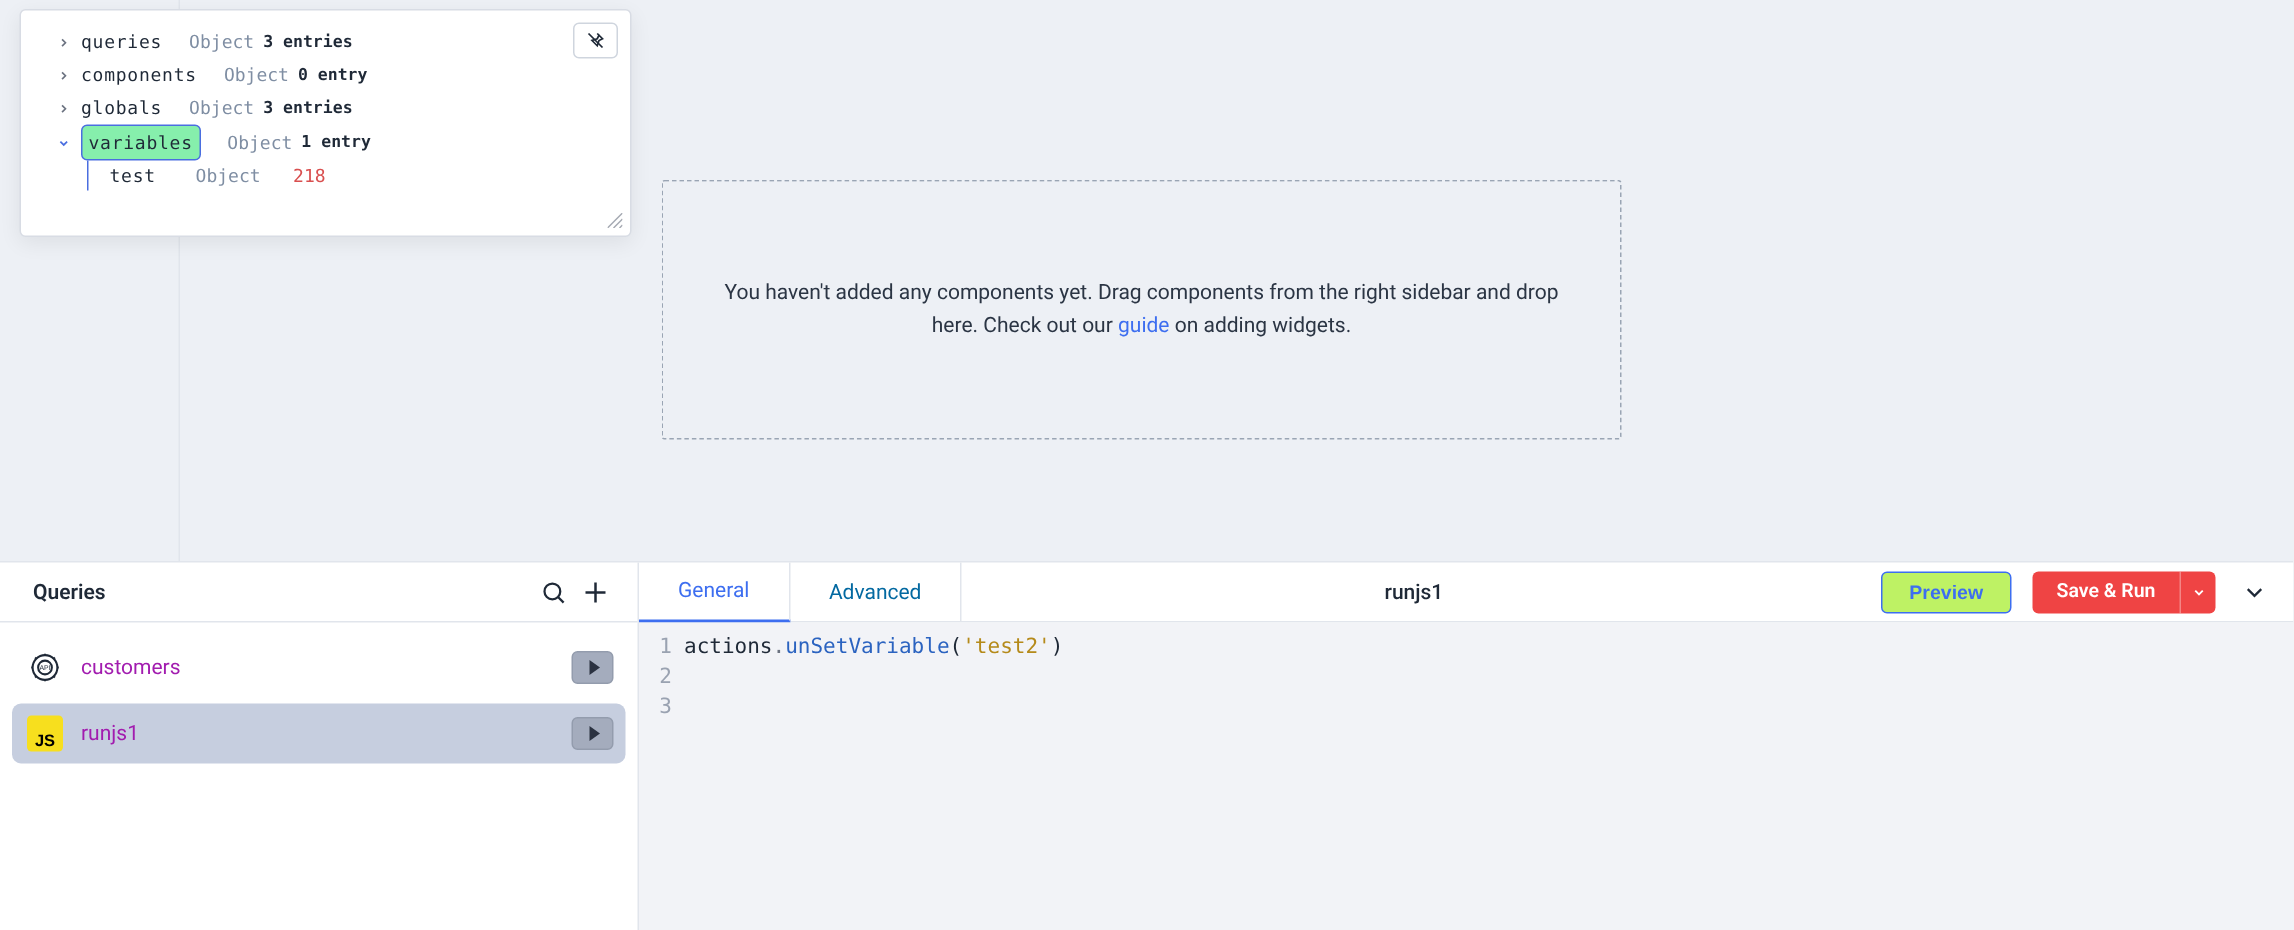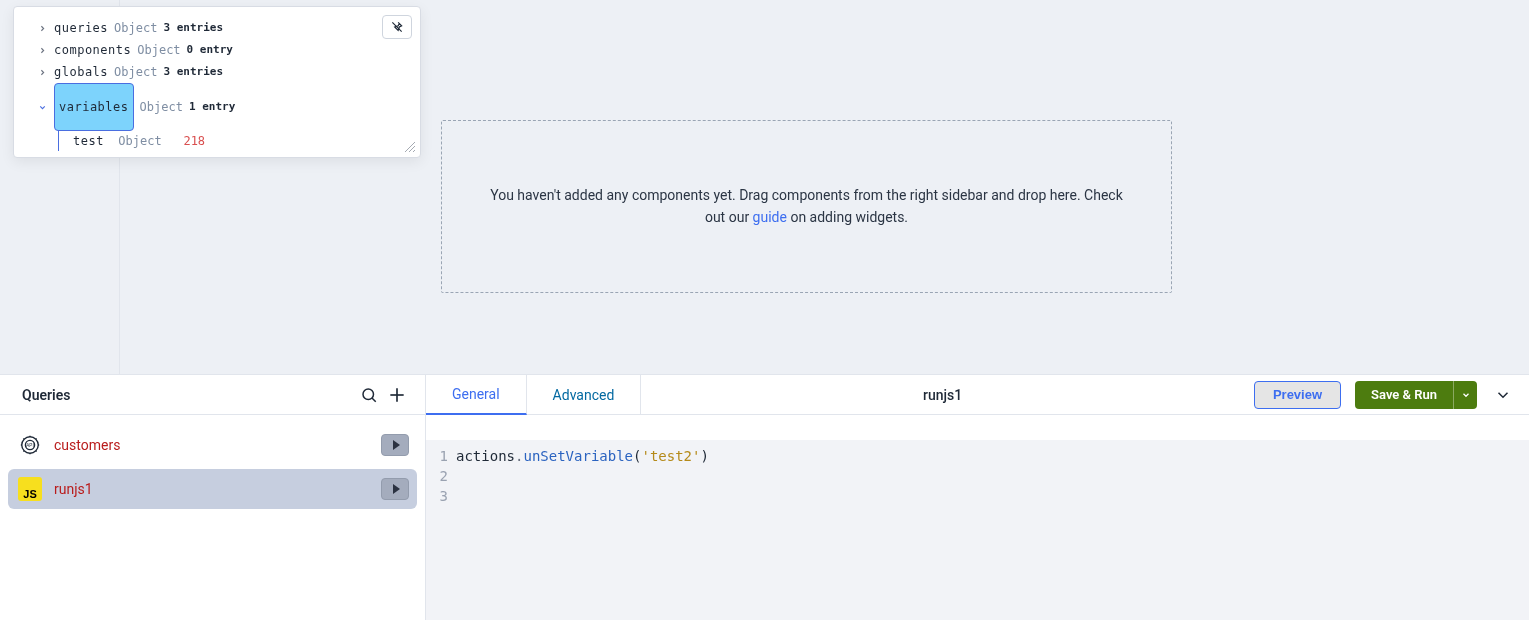--- a/index.html
+++ b/index.html
@@ -57,27 +57,27 @@
     white-space: nowrap;
   }
   .tree-chevron {
     width: 10px;
     color: #6b7280;
     text-align: center;
     font-size: 10px;
     user-select: none;
   }
   .tree-key { color:#1f2937; letter-spacing: .5px; }
-  .tree-type { color:#7f8ea3; }
+  .tree-type { color:#7f8ea3;margin-left:12px; }
   .tree-count { color:#1f2937; font-weight: 600; font-size: 11px;}
   .tree-row.highlighted .tree-key {
     border: 1px solid #4a6ee0;
     border-radius: 4px;
-    padding: 12px 4px;
-    background: #7dd3fc;
+    padding: 0 4px;
+    background: #86efac;
     color:#1f2937;
   }
   .tree-child {
     margin-left: 20px;
     border-left: 1px solid #4a6ee0;
     padding-left: 14px;
     line-height: 20px;
   }
   .tree-val-num { color:#d94f4f; }
   .resize-handle {
@@ -95,21 +95,21 @@
     position:absolute;
     top:0; left:119px;
     width:1px; height:374px;
     background:#e1e5ec;
   }
 
   
   .drop-zone {
     position:absolute;
     top:120px; left:441px;
-    width:731px; height:173px;
+    width:640px; height:173px;
     border:1px dashed #9aa5b4;
     border-radius:2px;
     background:#edf0f5;
     display:flex;
     align-items:center;
     justify-content:center;
     text-align:center;
     padding:20px 40px;
     font-size:14px;
     color:#2b3544;
@@ -157,21 +157,21 @@
     display:flex; align-items:center;
     height:40px;
     border-radius:6px;
     padding:0 8px 0 10px;
     gap:12px;
     margin:4px 2px;
     cursor:pointer;
   }
   .q-item.active { background:#c6cedf; }
   .q-item .icon-slot { width:24px; height:24px; display:flex;align-items:center;justify-content:center; }
-  .q-item .q-name { flex:1; font-size:14px; color:#b91c1c; }
+  .q-item .q-name { flex:1; font-size:14px; color:#a21caf; }
   .run-btn {
     width:28px;height:22px;
     background:#a4acbd;
     border-radius:4px;
     display:flex;align-items:center;justify-content:center;
     color:#2b3241;
     border:1px solid #939cad;
     font-size:10px;
     cursor:pointer;
   }
@@ -186,21 +186,21 @@
     width:24px;height:24px;
     background:#f7df1e;
     border-radius:3px;
     display:flex;align-items:flex-end;justify-content:center;
     font-weight:700; font-family: sans-serif;
     font-size:11px; color:#000;
     padding-bottom:1px;
   }
 
   
-  .editor-pane { flex:1; display:flex; flex-direction:column;gap:25px; }
+  .editor-pane { flex:1; display:flex; flex-direction:column; }
   .editor-tabs {
     height:40px;
     border-bottom:1px solid #e1e5ec;
     display:flex;
     align-items:stretch;
   }
   .tab {
     padding:0 26px;
     display:flex;align-items:center;
     font-size:14px;
@@ -214,29 +214,29 @@
     font-size:14px; color:#1f2937; font-weight:500;
   }
   .editor-actions {
     display:flex; align-items:center; gap:14px; padding:0 14px 0 10px;
   }
   .btn-outline {
     height:28px; padding:0 18px;
     border:1px solid #3d6ef0;
     color:#3d6ef0;
     border-radius:4px;
-    background:#e5e5e5;
+    background:#bef264;
     font-size:13px; font-weight:600;
     cursor:pointer;
   }
   .btn-primary {
     height:28px;
     display:flex;align-items:stretch;
     border-radius:4px; overflow:hidden;
-    background:#4d7c0f;
+    background:#ef4444;
     color:#fff;
     font-size:13px; font-weight:600;
     cursor:pointer;
   }
   .btn-primary .lbl { padding:0 16px; display:flex;align-items:center;}
   .btn-primary .caret {
     width:24px; display:flex;align-items:center;justify-content:center;
     border-left:1px solid rgba(255,255,255,.35);
     font-size:10px;
   }

